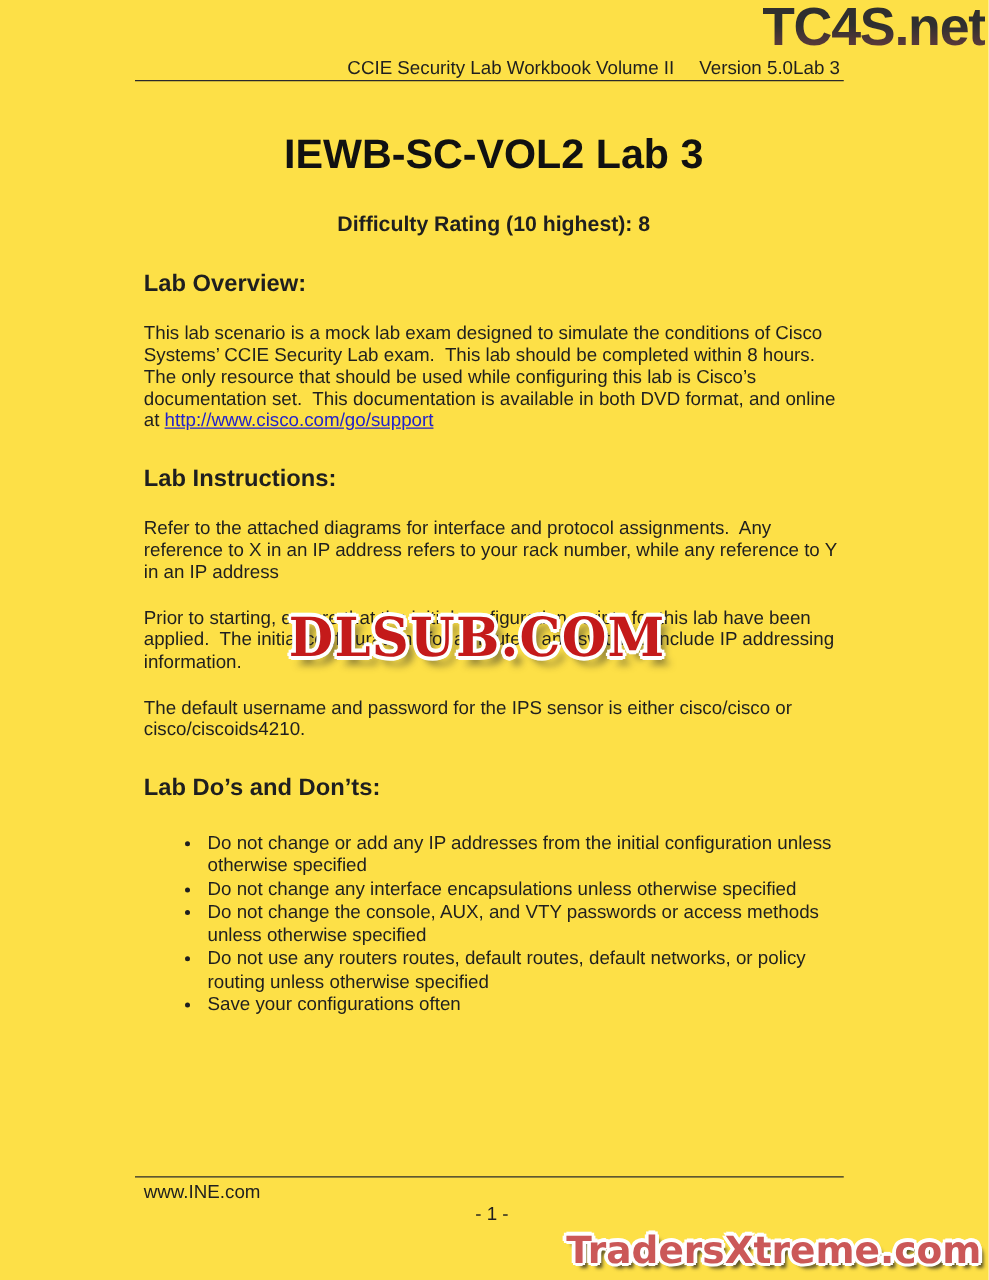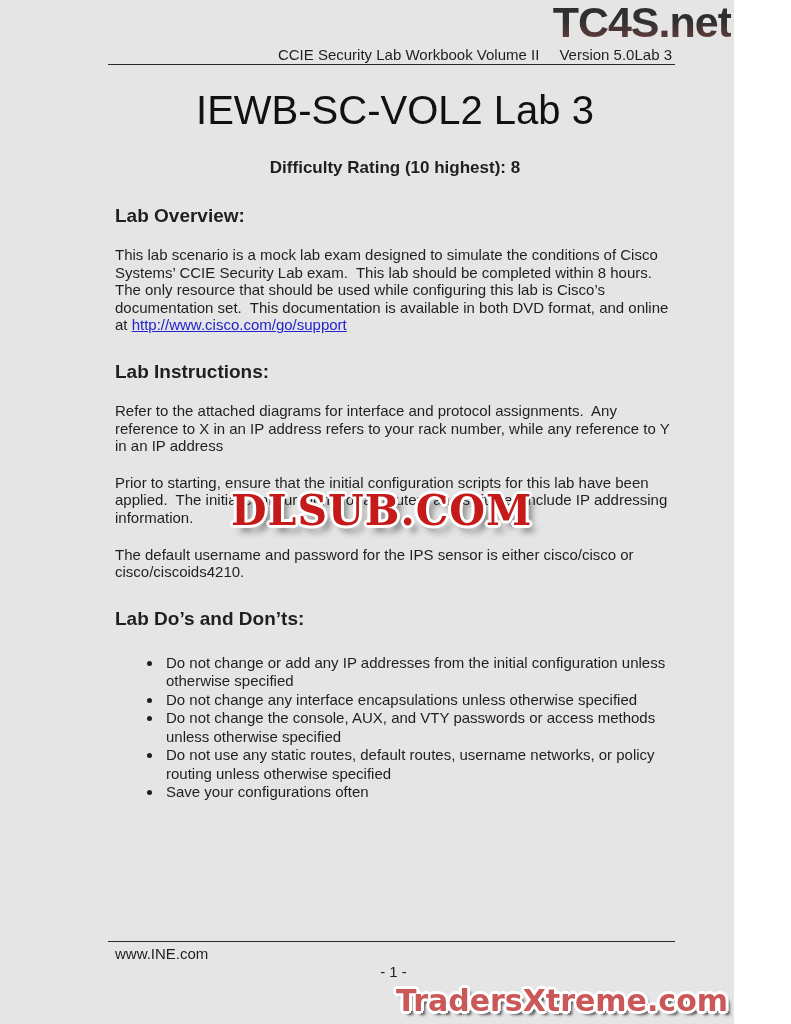--- a/index.html
+++ b/index.html
@@ -1,20 +1,20 @@
 <!DOCTYPE html>
 <html><head>
 <meta charset="utf-8">
 <style>
   html,body { margin:0; padding:0; background:#ffffff; }
   .page {
     position: relative;
-    width: 734px;
+    width: 791px;
     height: 1024px;
-    background: #e5e5e5;
+    background: #fde047;
     font-family: "Liberation Sans", sans-serif;
     color: #1f1f1f;
     overflow: hidden;
   }
 
   
   .tc4s-logo {
     position: absolute;
     top: -2px;
     right: 3px;
@@ -51,24 +51,24 @@
   }
 
   
   .content {
     position: absolute;
     left: 115px;
     top: 80px;
     width: 560px;
   }
   .doc-title {
-    margin: 12px 0 0 0;
+    margin: 24px 0 0 0;
     text-align: center;
-    font-size: 40px;
-    font-weight: normal;
+    font-size: 33px;
+    font-weight: bold;
     line-height: 37px;
     color: #111;
   }
   .difficulty {
     margin-top: 29px;
     font-size: 17px;
     font-weight: bold;
     line-height: 20px;
     text-align: center;
   }
@@ -192,21 +192,21 @@
     <p class="body-para">Prior to starting, ensure that the initial configuration scripts for this lab have been applied.  The initial configurations for all routers and switches include IP addressing information.</p>
 
     <p class="body-para">The default username and password for the IPS sensor is either cisco/cisco or cisco/ciscoids4210.</p>
 
     <h2 class="section-heading">Lab Do’s and Don’ts:</h2>
 
     <ul class="bullet-list">
       <li>Do not change or add any IP addresses from the initial configuration unless otherwise specified</li>
       <li>Do not change any interface encapsulations unless otherwise specified</li>
       <li>Do not change the console, AUX, and VTY passwords or access methods unless otherwise specified</li>
-      <li>Do not use any static routes, default routes, username networks, or policy routing unless otherwise specified</li>
+      <li>Do not use any routers routes, default routes, default networks, or policy routing unless otherwise specified</li>
       <li>Save your configurations often</li>
     </ul>
 
   </div>
 
   <div class="dlsub-watermark">DLSUB.COM</div>
 
   <div class="footer-rule"></div>
   <div class="footer-row">
     <span>www.INE.com</span>

